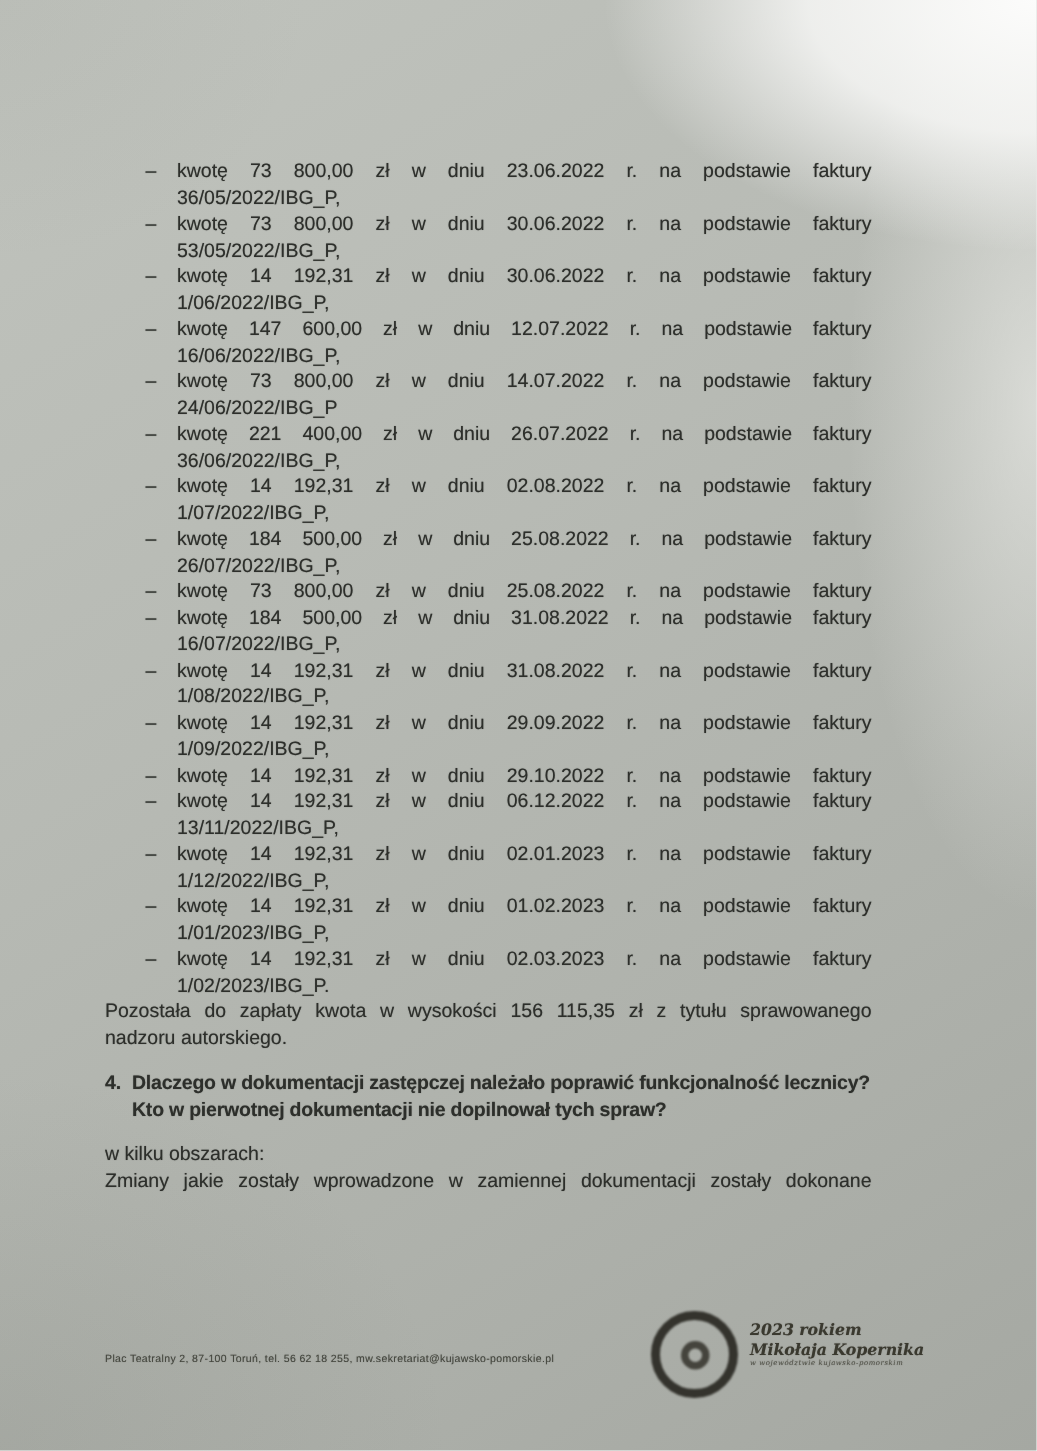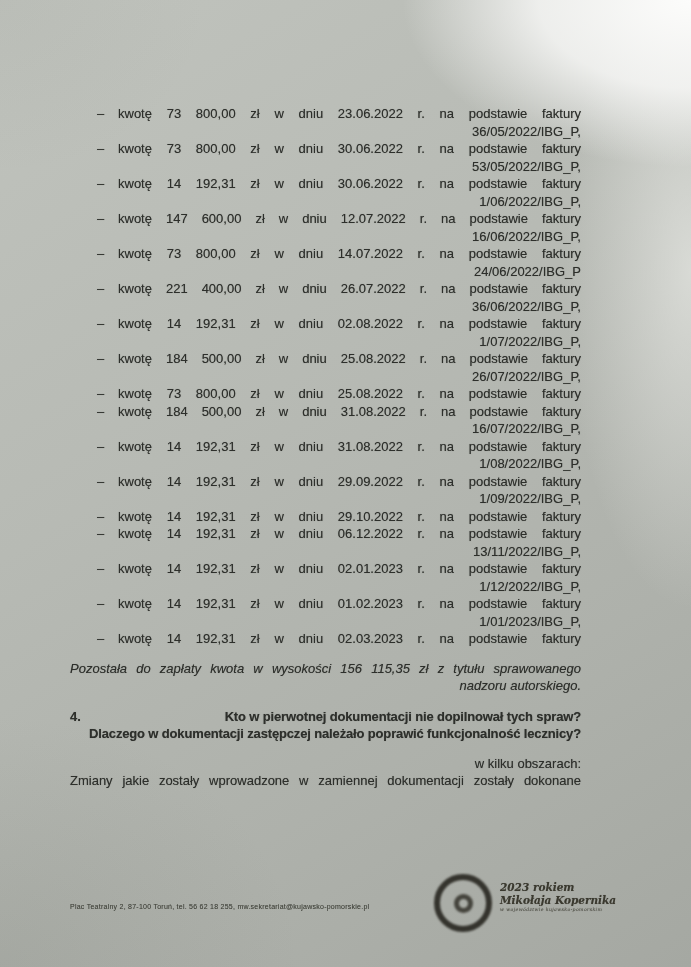--- a/index.html
+++ b/index.html
@@ -20,25 +20,25 @@
   }
   .doc {
     position: absolute; left: 70px; top: 0; width: 511px;
     font-size: 13px; line-height: 17.5px;
     color: #2d2f2b;
     text-shadow: 0 0 0.7px rgba(45,47,43,0.55);
   }
   .payment-list { padding-top: 105px; }
   .item { position: relative; padding-left: 48px; }
   .item .dash { position: absolute; left: 27px; top: 0; }
-  .line { display: block; text-align: right; }
+  .line { display: block; }
   .just { text-align: justify; text-align-last: justify; }
   .nowrap { white-space: nowrap; letter-spacing: -0.15px; }
   .para { margin: 0; }
-  .para.remaining { margin-top: 12px; font-style: italic; }
+  .para.remaining { margin-top: 0; }
   .question {
     position: relative; margin-top: 13px;
     padding-left: 18px; font-weight: bold;
   }
   .question .qnum { position: absolute; left: 0; top: 0; }
   .para.changes { margin-top: 12px; }
   
   .footer-address {
     position: absolute; left: 70px; top: 903px;
     font-size: 7px; letter-spacing: 0.25px;
@@ -165,32 +165,33 @@
     <span class="line">1/12/2022/IBG_P,</span>
   </div>
         <div class="item">
     <span class="dash">–</span>
     <span class="line just">kwotę 14&nbsp;192,31 zł w dniu 01.02.2023 r. na podstawie faktury</span>
     <span class="line">1/01/2023/IBG_P,</span>
   </div>
         <div class="item">
     <span class="dash">–</span>
     <span class="line just">kwotę 14&nbsp;192,31 zł w dniu 02.03.2023 r. na podstawie faktury</span>
+    <span class="line">1/02/2023/IBG_P.</span>
   </div>
       </section>
 
     <p class="para remaining">
       <span class="line just">Pozostała do zapłaty kwota w wysokości 156&nbsp;115,35 zł z tytułu sprawowanego</span>
       <span class="line">nadzoru autorskiego.</span>
     </p>
 
     <div class="question">
       <span class="qnum">4.</span>
+      <span class="line nowrap">Dlaczego w dokumentacji zastępczej należało poprawić funkcjonalność lecznicy?</span>
       <span class="line nowrap">Kto w pierwotnej dokumentacji nie dopilnował tych spraw?</span>
-      <span class="line nowrap">Dlaczego w dokumentacji zastępczej należało poprawić funkcjonalność lecznicy?</span>
     </div>
 
     <p class="para changes">
       <span class="line">w kilku obszarach:</span>
       <span class="line just">Zmiany jakie zostały wprowadzone w zamiennej dokumentacji zostały dokonane</span>
     </p>
 
   </main>
 
   <div class="footer-address">Plac Teatralny 2, 87-100 Toruń, tel. 56 62 18 255, mw.sekretariat@kujawsko-pomorskie.pl</div>

